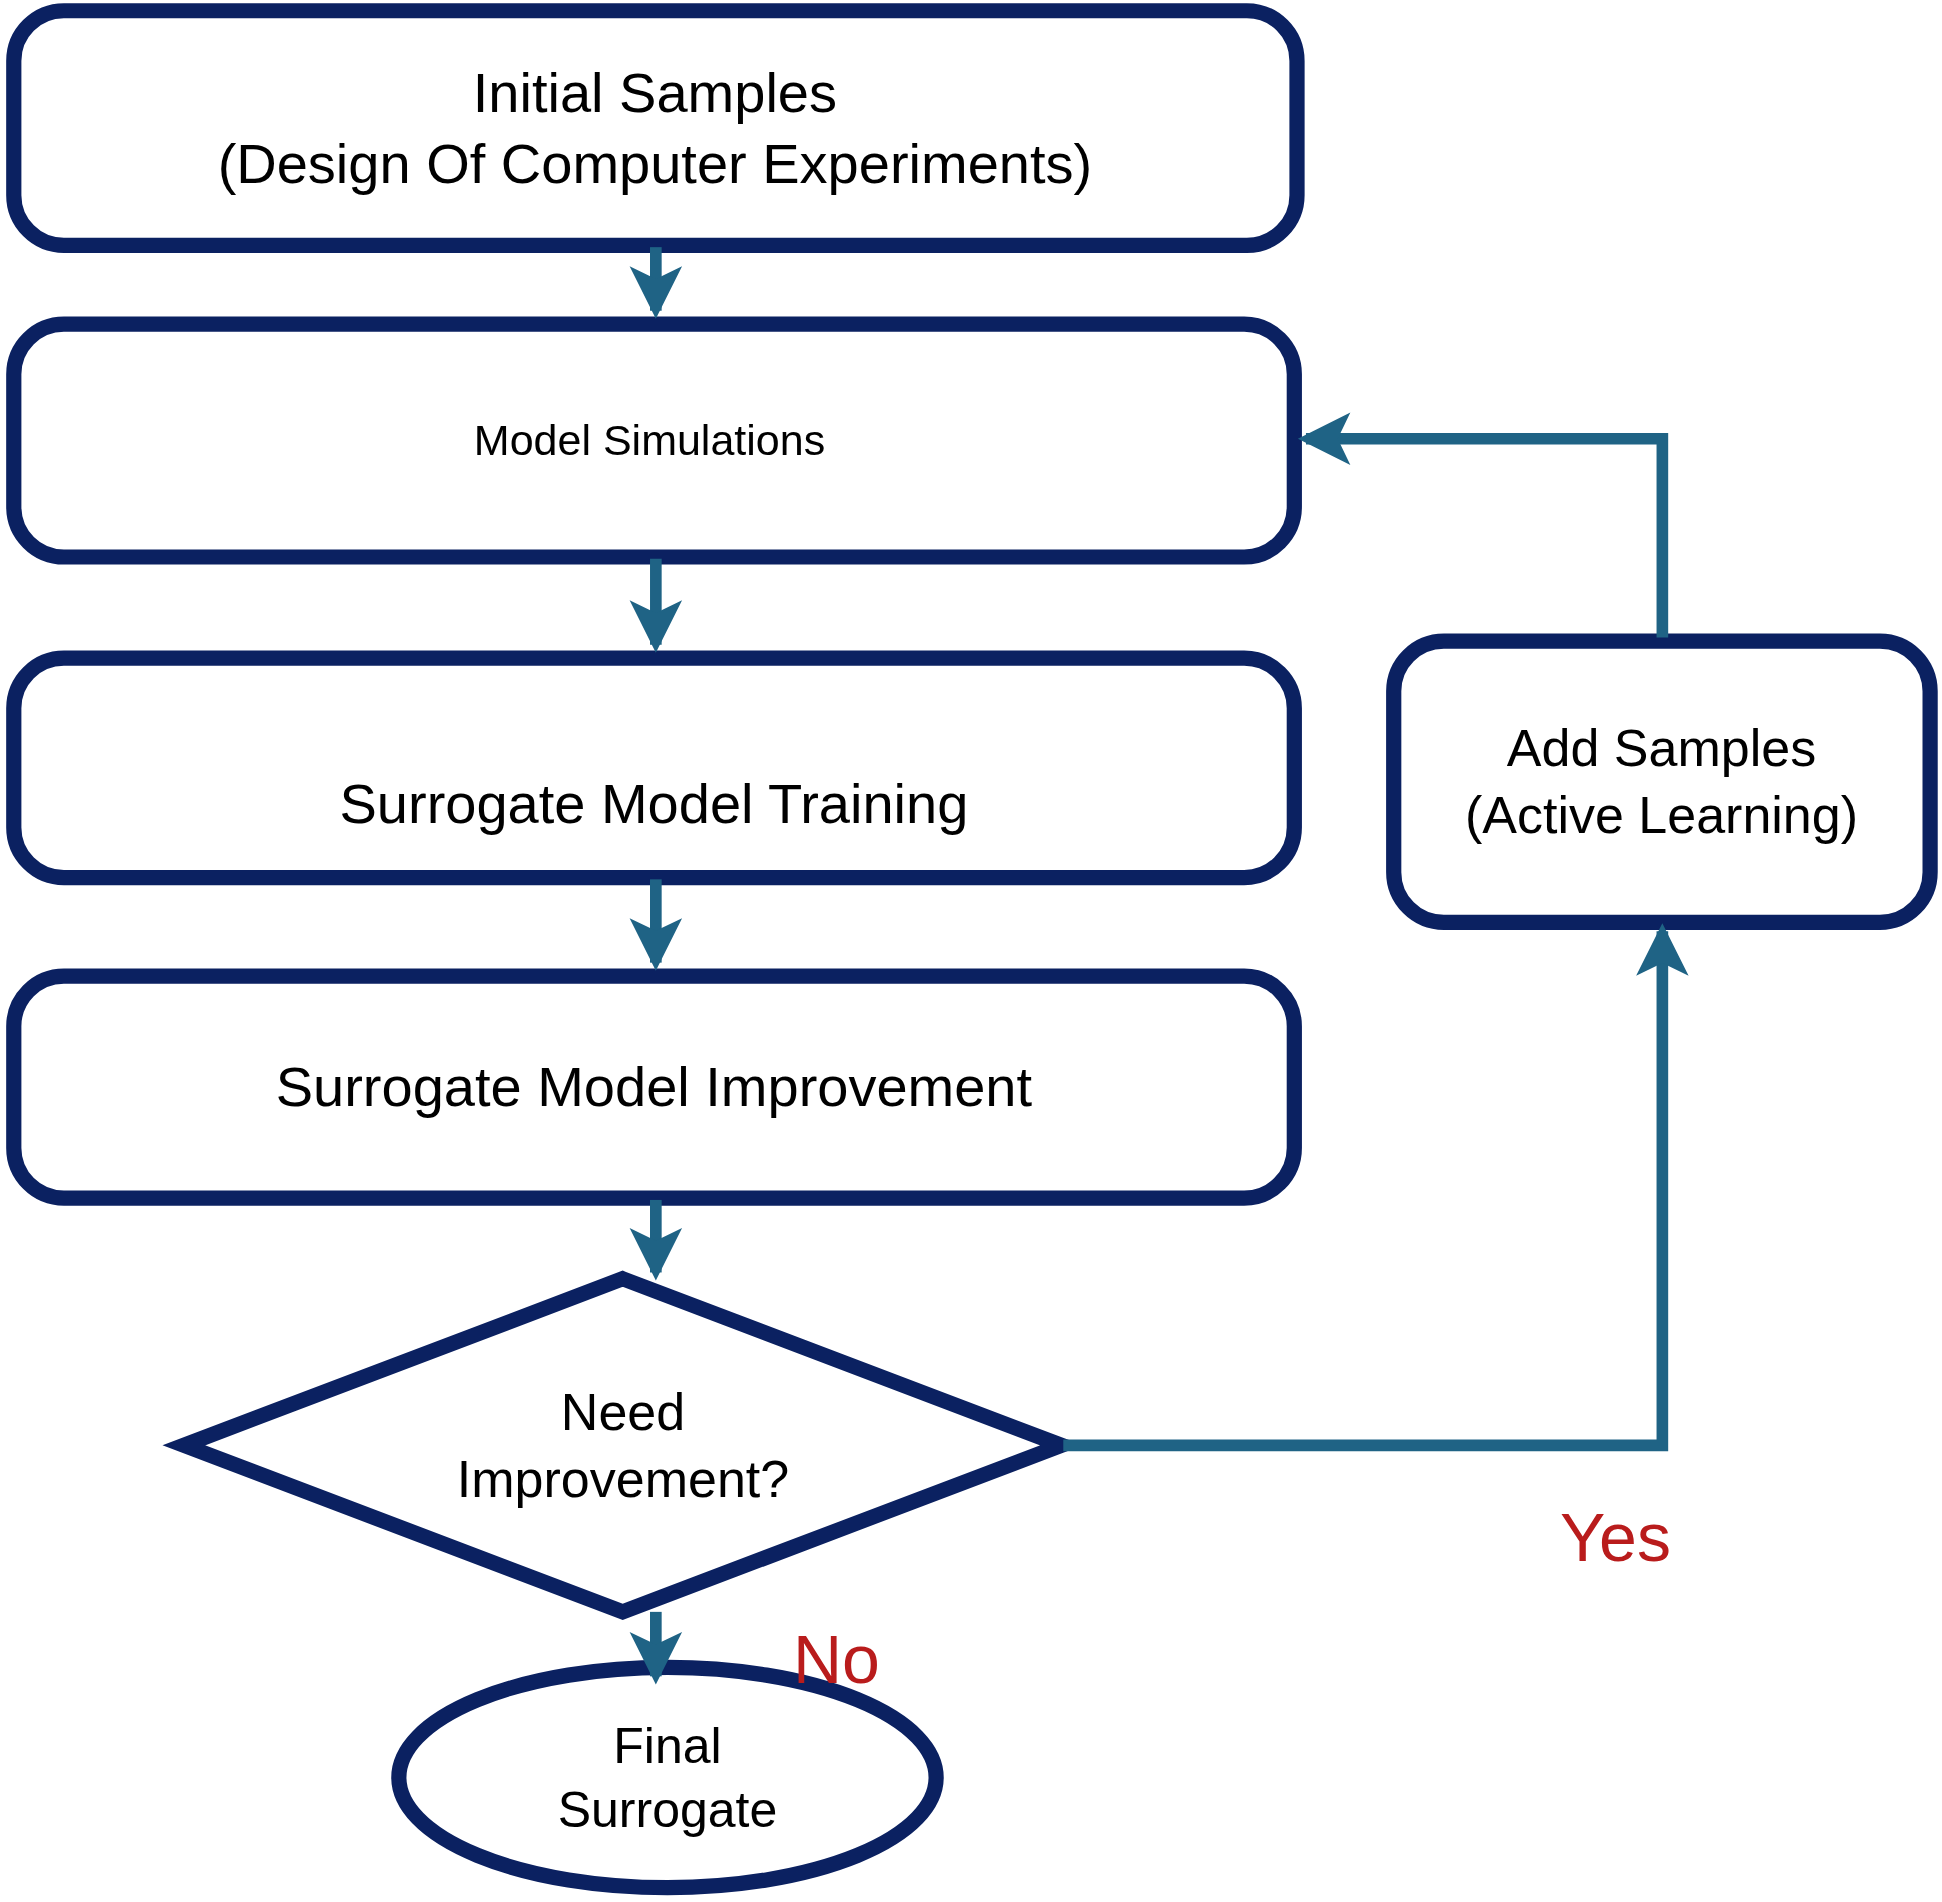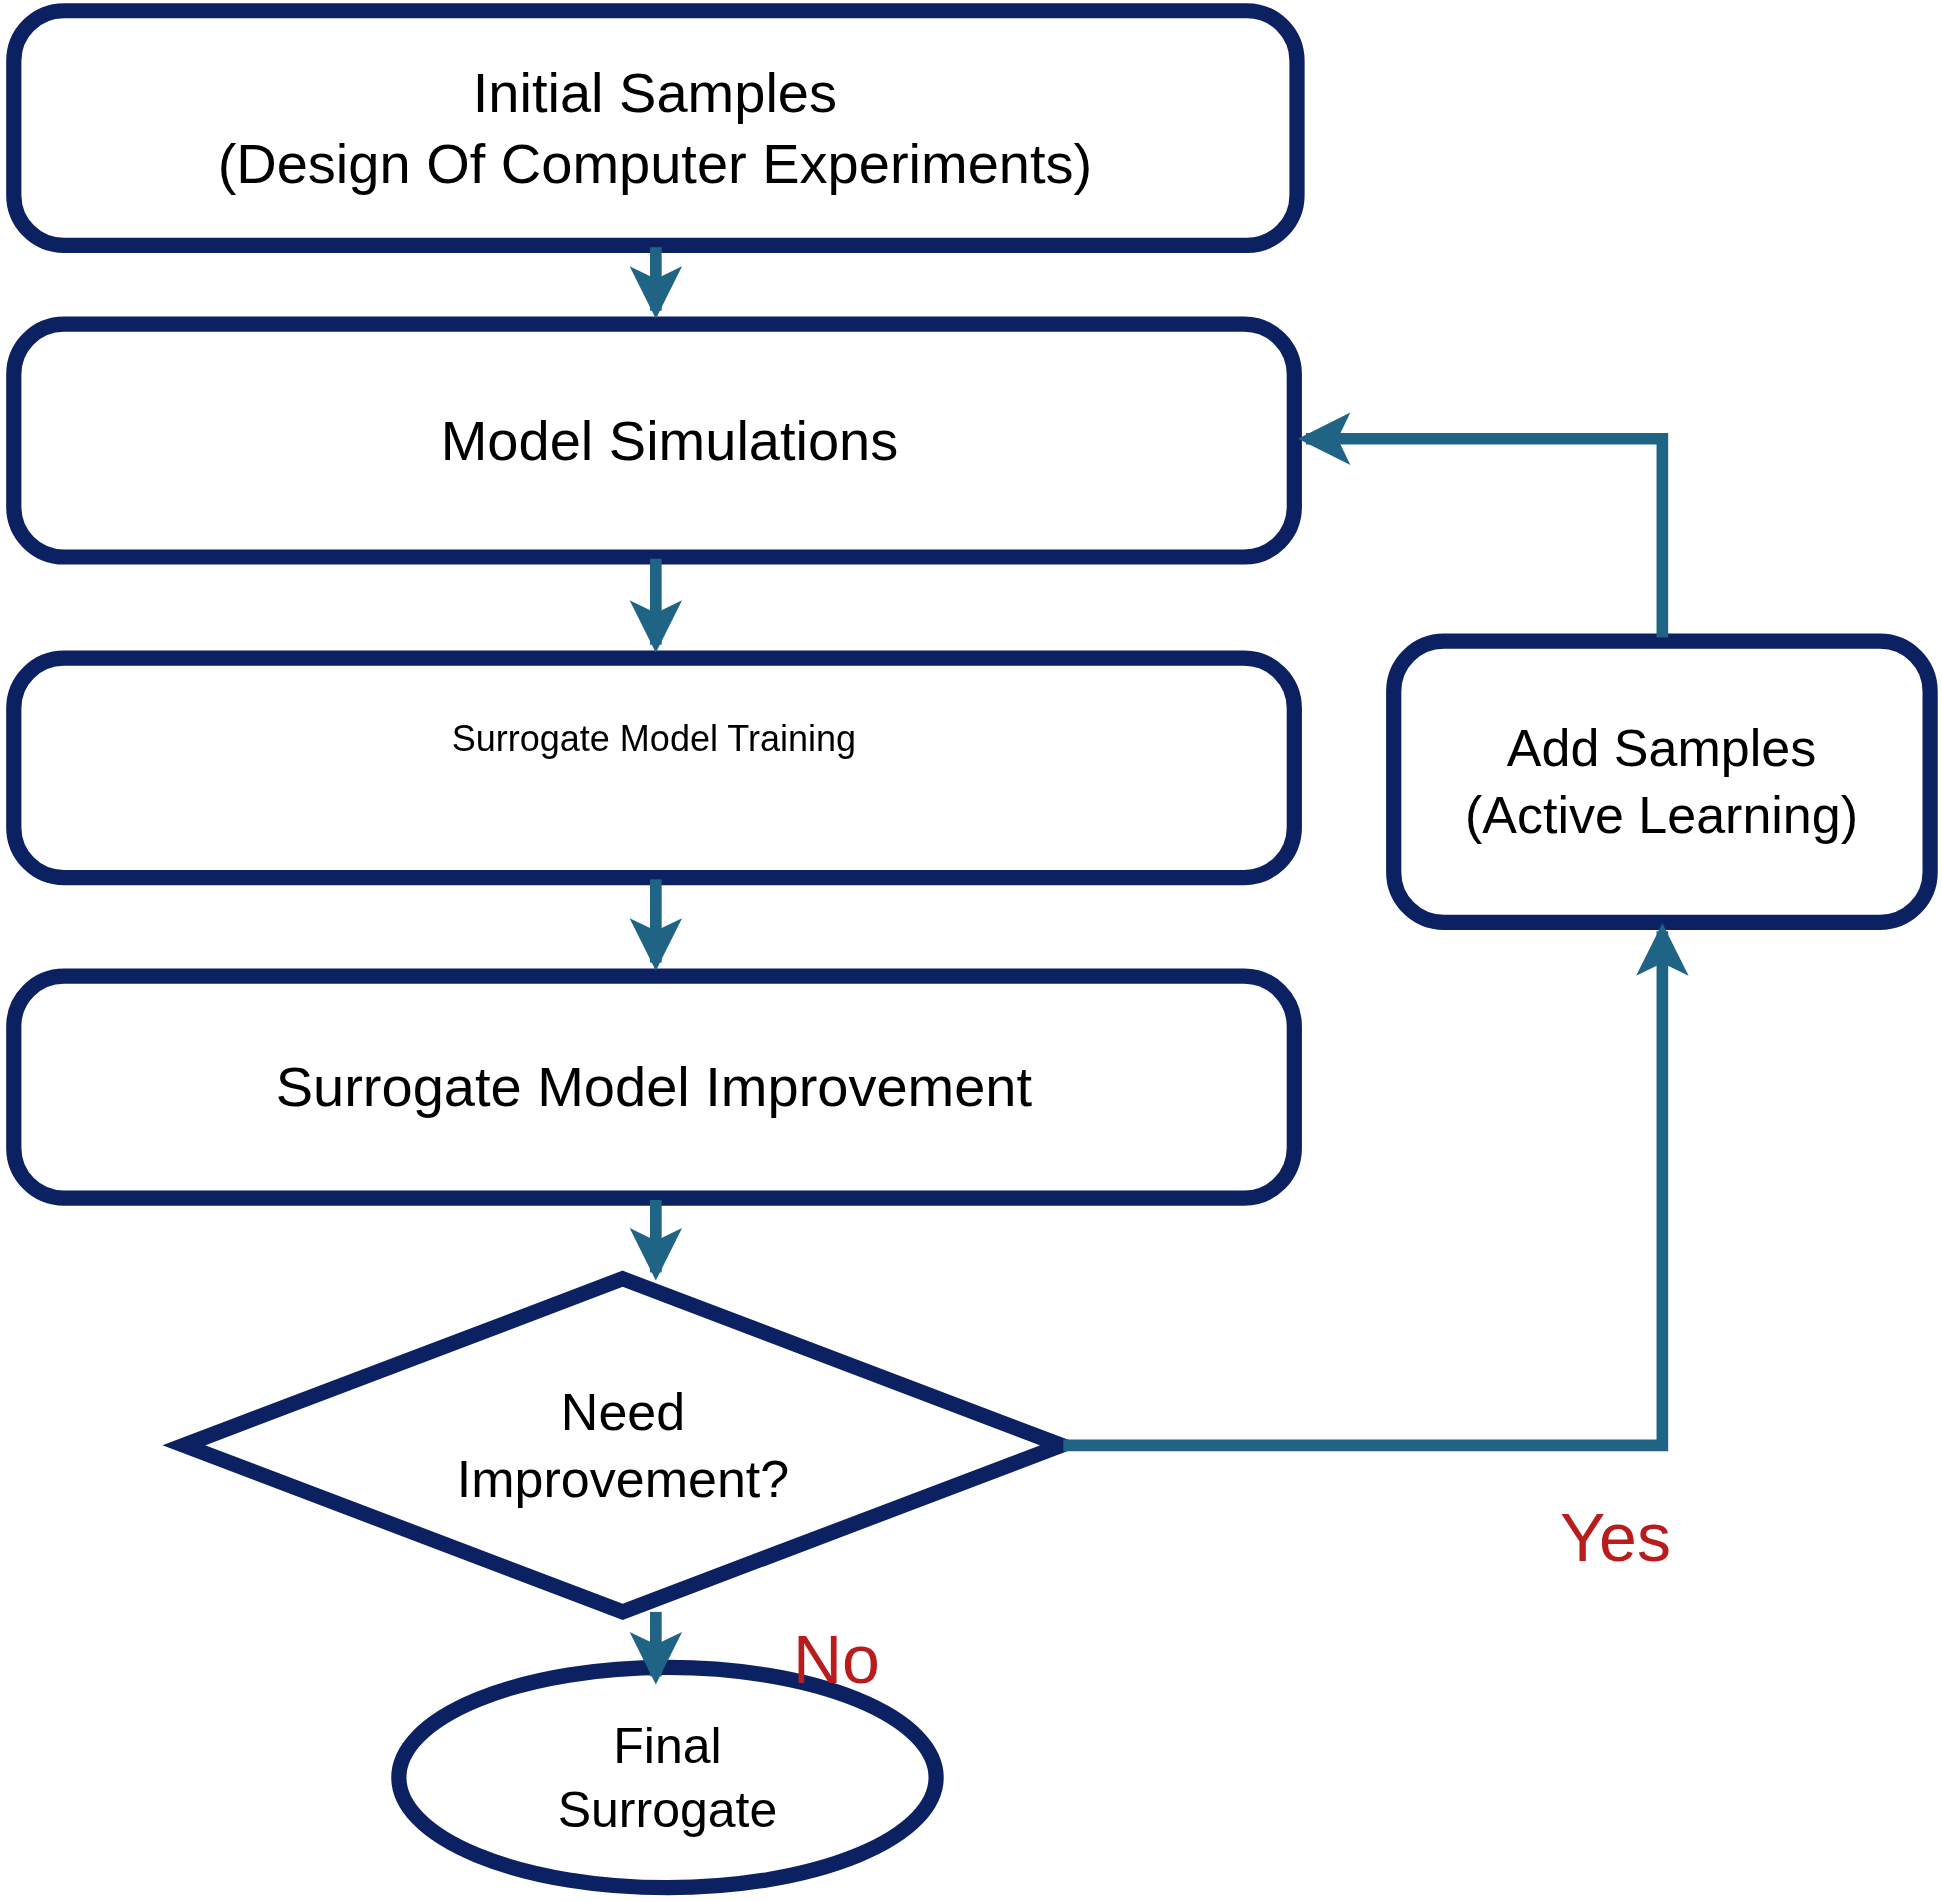--- a/index.html
+++ b/index.html
@@ -36,22 +36,22 @@
     font-family: "Liberation Sans", sans-serif;
     font-weight: 400;
     line-height: 1.28;
     pointer-events: none;
     white-space: nowrap;
   }
   .node-label .ln { display: block; }
 
   
   #label-initial-samples   { left: 13.4px;   top: 10.7px;   width: 1283px; height: 235px;  font-size: 56px; }
-  #label-model-simulations { left: 29px;   top: 324px;  width: 1281px; height: 233px;  font-size: 56px; }
-  #label-model-training    { left: 13.4px;   top: 630px;  width: 1281px; height: 219px;  font-size: 36px; }
+  #label-model-simulations { left: 9px;   top: 324px;  width: 1281px; height: 233px;  font-size: 43px; }
+  #label-model-training    { left: 13.4px;   top: 694px;  width: 1281px; height: 219px;  font-size: 56px; }
   #label-model-assessment  { left: 13.4px;   top: 976px; width: 1281px; height: 222px;  font-size: 56px; }
   #label-add-samples       { left: 1393px; top: 641px;  width: 537px;  height: 281px;  font-size: 52px; }
 
   
   #label-need-improvement  { left: 184px;  top: 1279px; width: 878px;  height: 333px;  font-size: 52px; }
 
   
   #label-final-surrogate   { left: 399px;  top: 1668px; width: 537px;  height: 220px;  font-size: 50px; }
 
   

